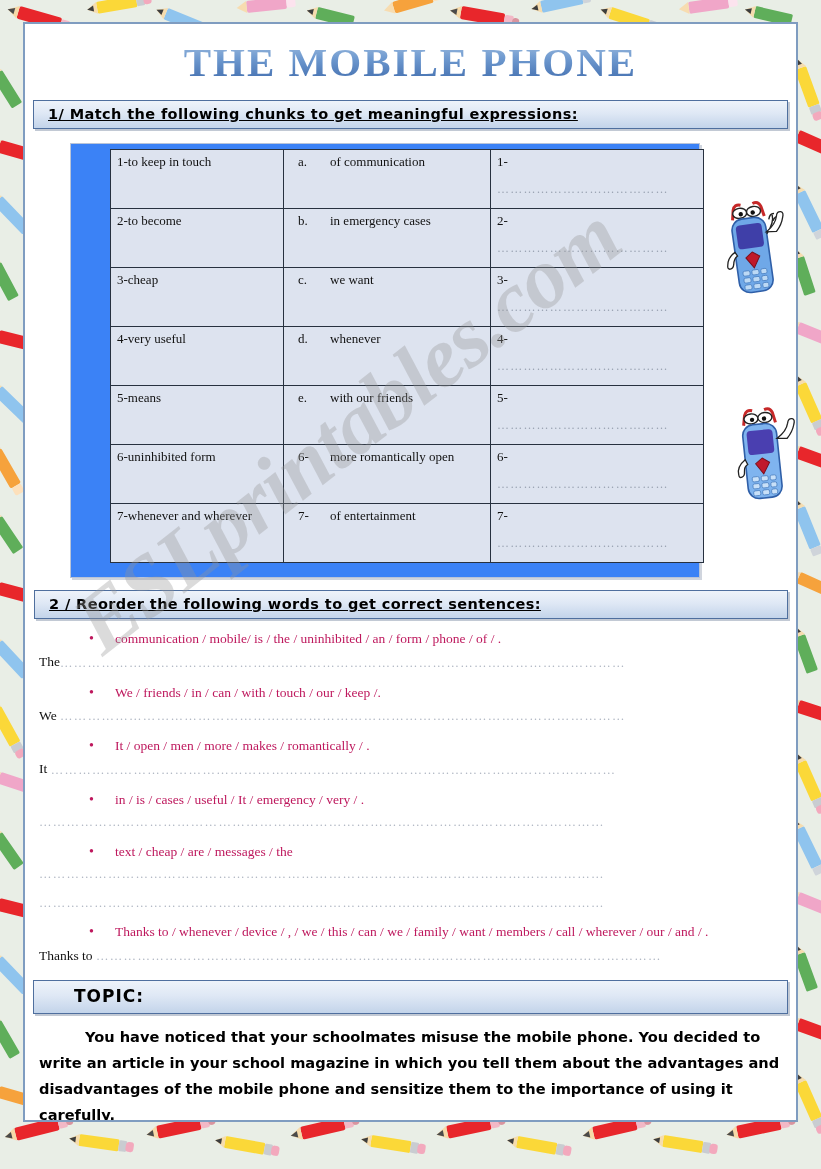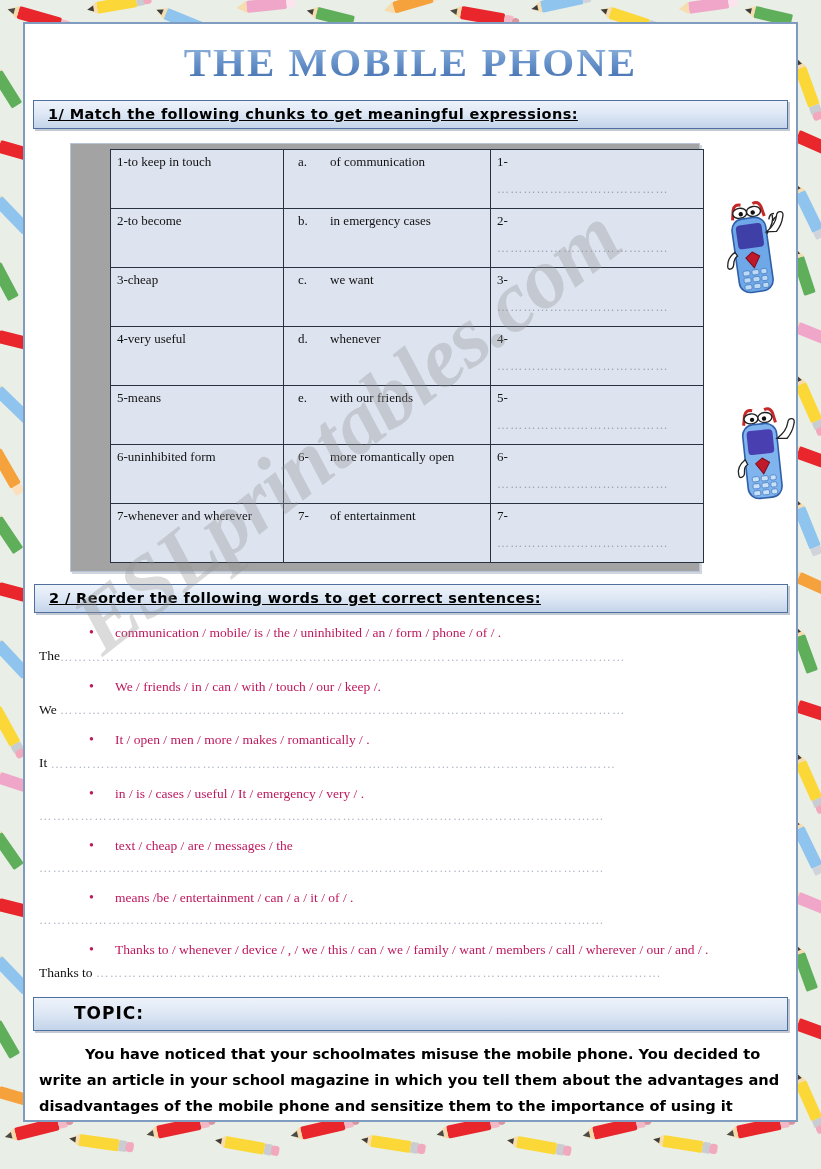--- a/index.html
+++ b/index.html
@@ -101,23 +101,23 @@
     text-decoration: none;
     letter-spacing: 1px;
   }
 
   
   #match-wrap {
     position: relative;
     z-index: 4;
     margin: 14px 0 0 45px;
     width: 630px;
-    background: #a3a3a3;
+    background: #3b82f6;
     border: 1px solid #b9c4d8;
-    padding: 5px 5px 8px 5px;
+    padding: 5px 5px 14px 5px;
     box-sizing: border-box;
     box-shadow: 2px 2px 0 rgba(120,135,160,0.35);
   }
   #match-table {
     border-collapse: collapse;
     width: 560px;
     margin-left: 34px;
     background: #dde3ef;
     table-layout: fixed;
   }
@@ -471,21 +471,20 @@
         </div>
       </div>
       <div class="ro-item">
         <div class="ro-bullet">text / cheap / are / messages / the</div>
         <div class="ro-answer">
           <span class="lead"></span>
           <span class="fill">……………………………………………………………………………………………………………</span>
         </div>
       </div>
       <div class="ro-item">
-        <div class="ro-bullet">means /be / entertainment / can / a / it / of / .</div>
         <div class="ro-answer">
           <span class="lead"></span>
           <span class="fill">……………………………………………………………………………………………………………</span>
         </div>
       </div>
       <div class="ro-item">
         <div class="ro-bullet">Thanks to / whenever / device / , / we / this / can / we / family / want / members / call / wherever / our / and / .</div>
         <div class="ro-answer">
           <span class="lead">Thanks to </span>
           <span class="fill">……………………………………………………………………………………………………………</span>

